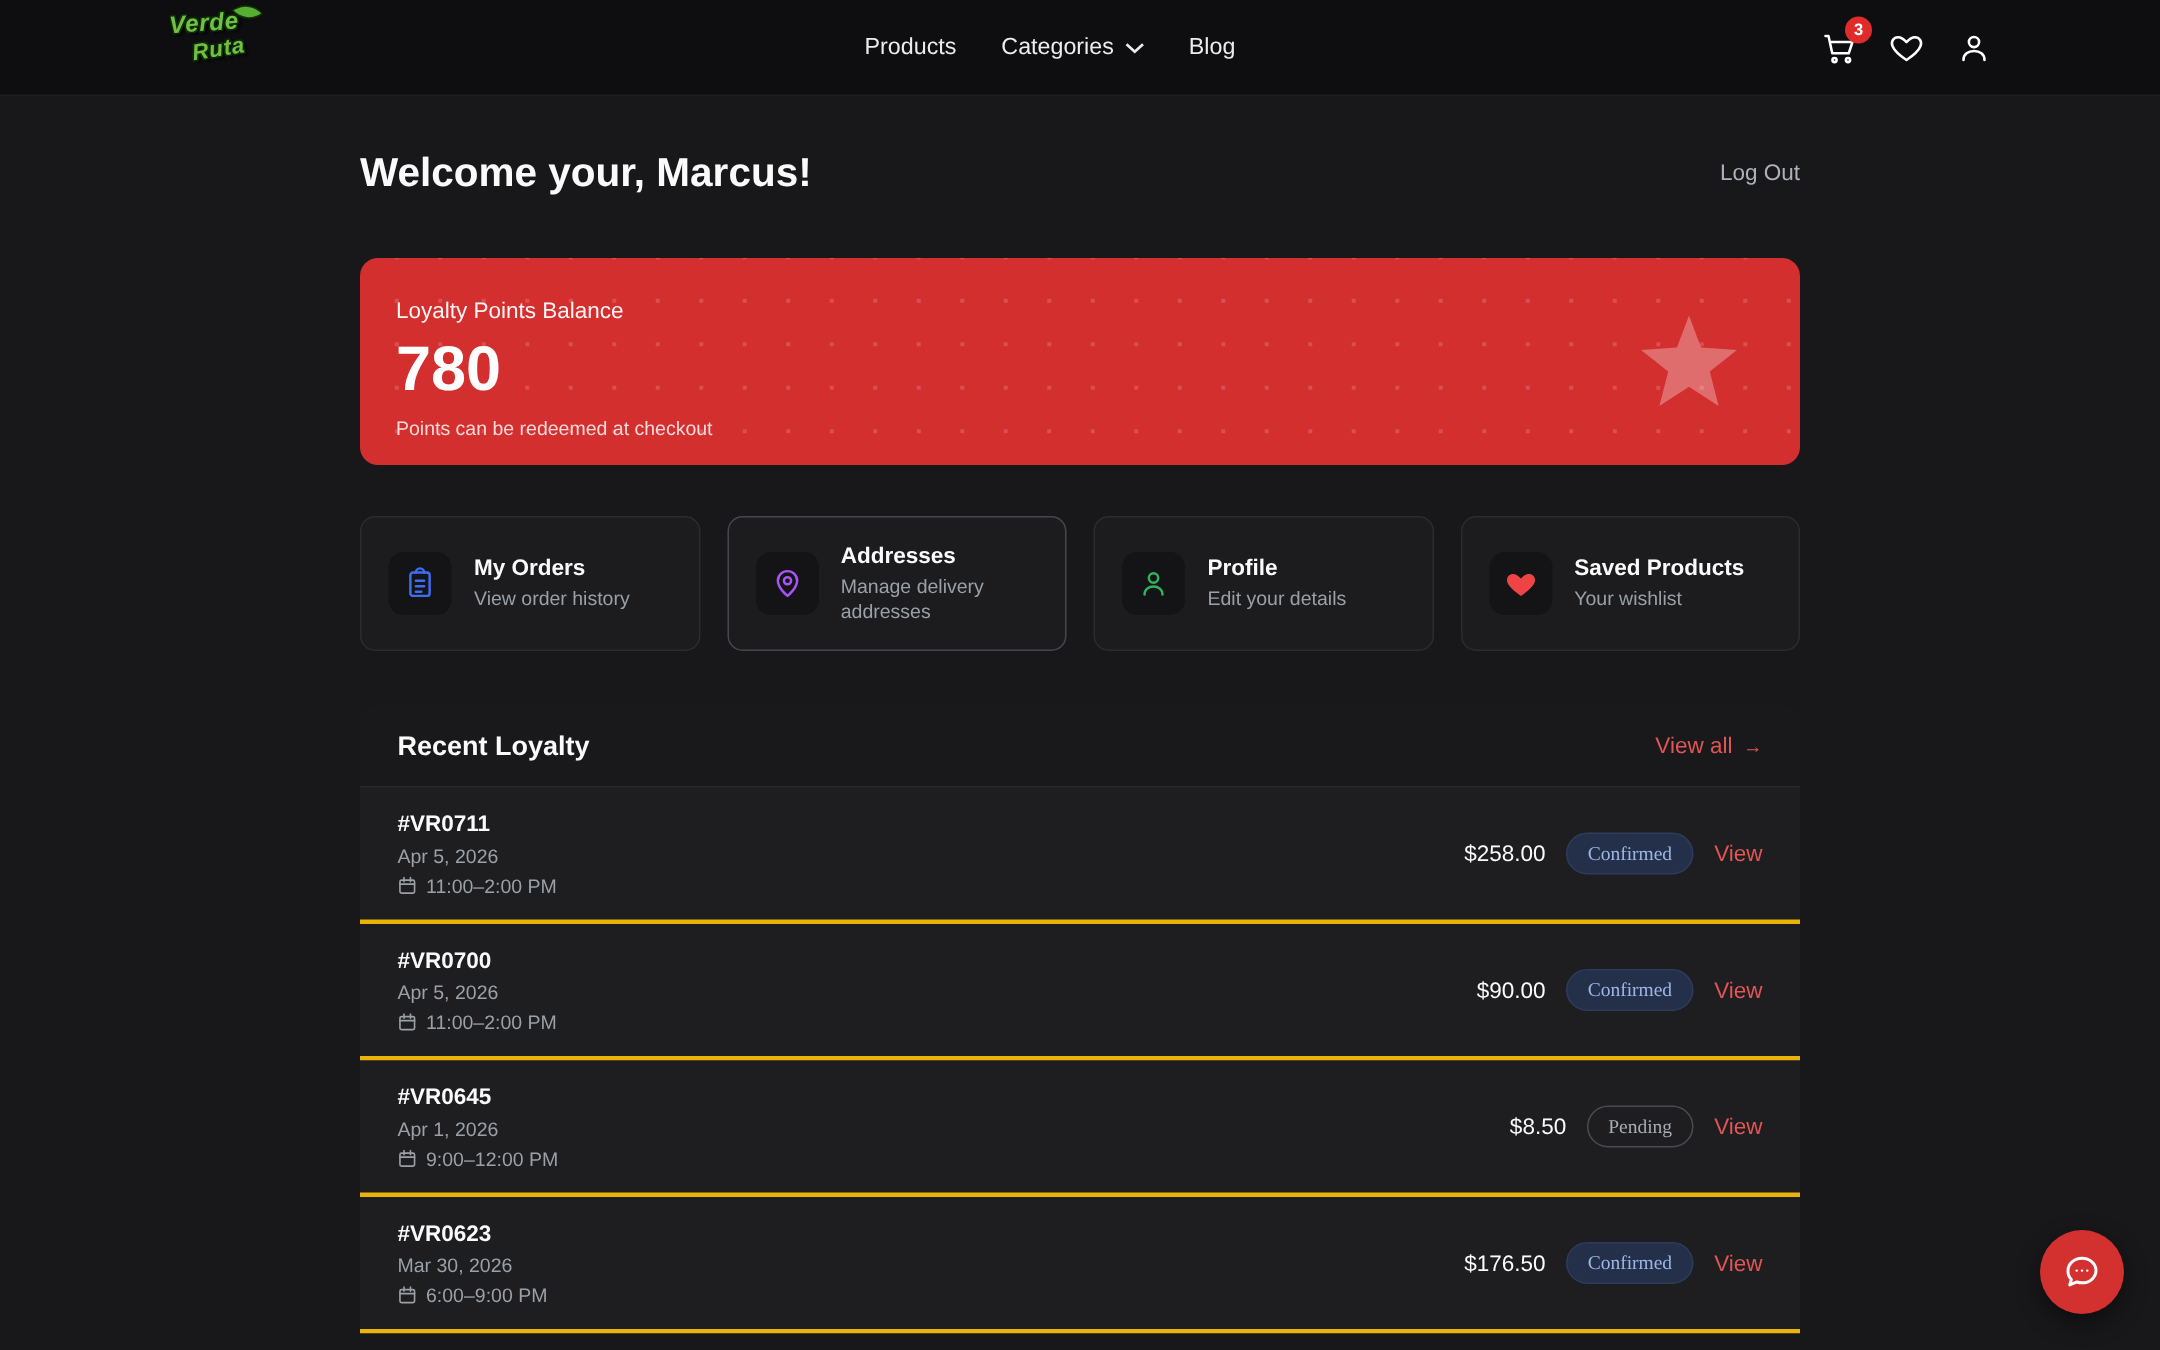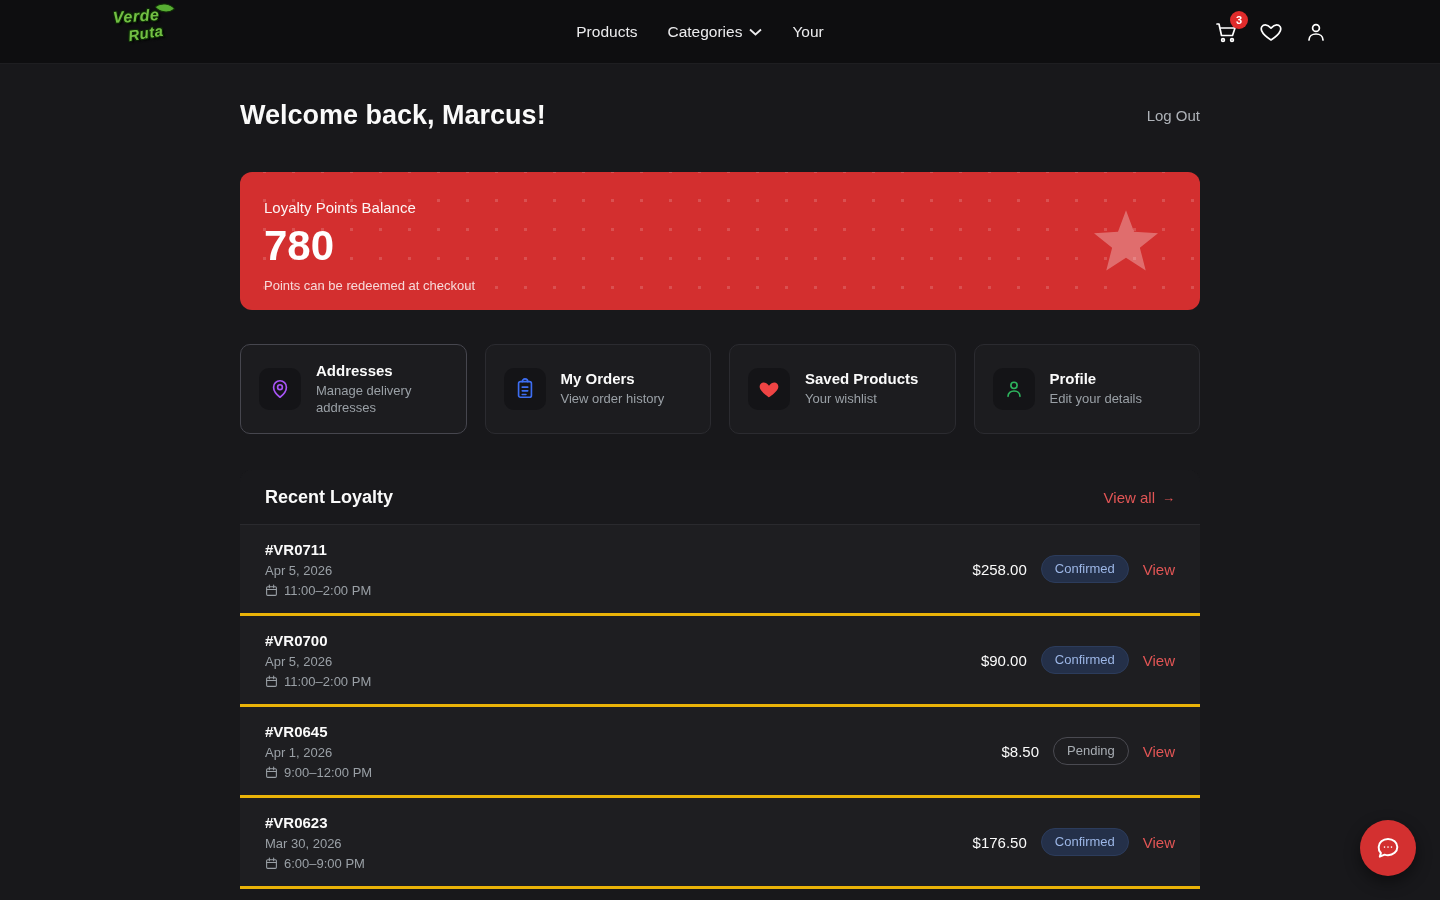--- a/index.html
+++ b/index.html
@@ -174,20 +174,21 @@
   .order-date { font-size: 13px; color: #9aa0a6; margin-top: 5px; }
   .order-time { font-size: 13px; color: #9aa0a6; margin-top: 5px; display: flex; align-items: center; gap: 6px; }
   .order-time svg { stroke: #9aa0a6; }
   .order-right { display: flex; align-items: center; gap: 14px; }
   .order-total { font-size: 15px; font-weight: 400; color: #fafafa; }
   .badge {
     font-size: 13px;
     padding: 5px 13px;
     border-radius: 999px;
     line-height: 1.2;
+    font-family: Liberation Serif, serif;
   }
   .badge.confirmed { background: #243049; color: #9cb6e6; border: 1px solid #2c3c5c; }
   .badge.pending { background: transparent; color: #a8adb3; border: 1px solid #4a4a51; }
   .view-link { font-size: 15px; color: #e15555; cursor: pointer; }
 
   
   .chat-fab {
     position: fixed;
     right: 24px; bottom: 24px;
     width: 56px; height: 56px;
@@ -214,21 +215,21 @@
     <span class="nav-link">
       <span>Products</span>
     </span>
     <span class="nav-link">
       <span>Categories</span>
       <svg class="chev" width="13" height="8" viewBox="0 0 13 8" fill="none" stroke-width="1.8">
           <path d="M1 1.5 L6.5 6.5 L12 1.5"></path>
         </svg>
     </span>
     <span class="nav-link">
-      <span>Your</span>
+      <span>Blog</span>
     </span>
   </div>
 
   <div class="nav-icons">
     <span class="icon-btn">
       <svg width="24" height="24" viewBox="0 0 24 24" fill="none" stroke-width="1.7" stroke-linecap="round" stroke-linejoin="round">
           <circle cx="9" cy="20" r="1.4"></circle>
           <circle cx="18" cy="20" r="1.4"></circle>
           <path d="M3 4h2l2.5 11.5h11L21 8H6"></path>
         </svg>
@@ -245,85 +246,85 @@
           <path d="M5 20c0-3.8 3.1-6 7-6s7 2.2 7 6"></path>
         </svg>
     </span>
   </div>
 </div>
 
 <div class="main">
 
   <div class="welcome-row">
     <div>
-      <div class="welcome-title">Welcome back, Marcus!</div>
+      <div class="welcome-title">Welcome your, Marcus!</div>
     </div>
     <span class="logout-link">Log Out</span>
   </div>
 
   <div class="loyalty-card">
     <div class="loyalty-label">Loyalty Points Balance</div>
     <div class="loyalty-points">780</div>
     <div class="loyalty-note">Points can be redeemed at checkout</div>
     <svg class="loyalty-star" width="64" height="62" viewBox="0 0 24 23" fill="rgba(255,255,255,0.3)">
         <path d="M12 0 L15 8 L24 8.6 L17.2 14 L19.4 22.6 L12 17.8 L4.6 22.6 L6.8 14 L0 8.6 L9 8 Z"></path>
       </svg>
   </div>
 
   <div class="quick-grid">
 
-    <div class="quick-card active">
-      <span class="quick-icon">
-        <svg width="22" height="22" viewBox="0 0 24 24" fill="none" stroke="#a855f7" stroke-width="1.8" stroke-linecap="round" stroke-linejoin="round">
-            <path d="M12 21s-7-5.5-7-11a7 7 0 0 1 14 0c0 5.5-7 11-7 11z"></path>
-            <circle cx="12" cy="10" r="2.6"></circle>
-          </svg>
-      </span>
-      <span>
-        <div class="quick-title">Addresses</div>
-        <div class="quick-sub">Manage delivery addresses</div>
-      </span>
-    </div>
-
     <div class="quick-card">
       <span class="quick-icon">
         <svg width="22" height="22" viewBox="0 0 24 24" fill="none" stroke="#3d6ef2" stroke-width="1.8" stroke-linecap="round" stroke-linejoin="round">
             <rect x="5" y="4" width="14" height="17" rx="2"></rect>
             <path d="M9 4a3 3 0 0 1 6 0"></path>
             <path d="M9 10h6M9 14h6M9 18h4"></path>
           </svg>
       </span>
       <span>
         <div class="quick-title">My Orders</div>
         <div class="quick-sub">View order history</div>
       </span>
     </div>
 
-    <div class="quick-card">
+    <div class="quick-card active">
       <span class="quick-icon">
-        <svg width="22" height="22" viewBox="0 0 24 24" fill="#ef4444">
-            <path d="M12 21s-8-5.2-9.8-9.6C.9 8 3 5 6.2 5c2.1 0 3.8 1.2 5.8 3.4C14 6.2 15.7 5 17.8 5 21 5 23.1 8 21.8 11.4 20 15.8 12 21 12 21z"></path>
+        <svg width="22" height="22" viewBox="0 0 24 24" fill="none" stroke="#a855f7" stroke-width="1.8" stroke-linecap="round" stroke-linejoin="round">
+            <path d="M12 21s-7-5.5-7-11a7 7 0 0 1 14 0c0 5.5-7 11-7 11z"></path>
+            <circle cx="12" cy="10" r="2.6"></circle>
           </svg>
       </span>
       <span>
-        <div class="quick-title">Saved Products</div>
-        <div class="quick-sub">Your wishlist</div>
+        <div class="quick-title">Addresses</div>
+        <div class="quick-sub">Manage delivery addresses</div>
       </span>
     </div>
 
     <div class="quick-card">
       <span class="quick-icon">
         <svg width="22" height="22" viewBox="0 0 24 24" fill="none" stroke="#2eb45d" stroke-width="1.8" stroke-linecap="round" stroke-linejoin="round">
             <circle cx="12" cy="8" r="3.4"></circle>
             <path d="M5.5 20c0-3.6 2.9-5.8 6.5-5.8s6.5 2.2 6.5 5.8"></path>
           </svg>
       </span>
       <span>
         <div class="quick-title">Profile</div>
         <div class="quick-sub">Edit your details</div>
+      </span>
+    </div>
+
+    <div class="quick-card">
+      <span class="quick-icon">
+        <svg width="22" height="22" viewBox="0 0 24 24" fill="#ef4444">
+            <path d="M12 21s-8-5.2-9.8-9.6C.9 8 3 5 6.2 5c2.1 0 3.8 1.2 5.8 3.4C14 6.2 15.7 5 17.8 5 21 5 23.1 8 21.8 11.4 20 15.8 12 21 12 21z"></path>
+          </svg>
+      </span>
+      <span>
+        <div class="quick-title">Saved Products</div>
+        <div class="quick-sub">Your wishlist</div>
       </span>
     </div>
   </div>
 
   <div class="orders-section">
     <div class="orders-header">
       <span class="orders-title">Recent Loyalty</span>
       <span class="view-all">
         <span>View all</span>
         <span class="arrow">→</span>

